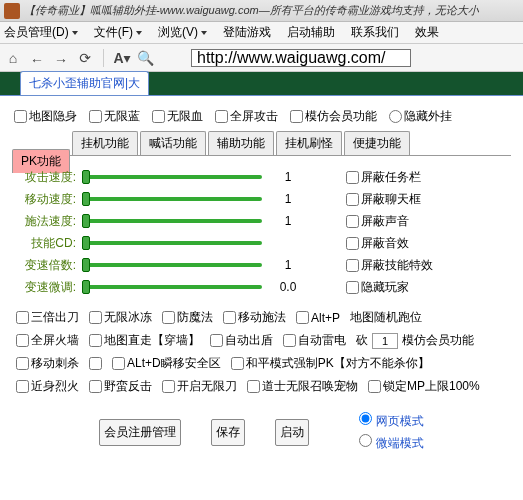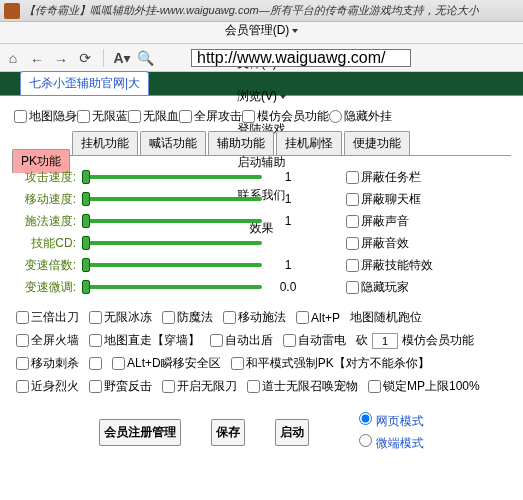--- a/index.html
+++ b/index.html
@@ -1,49 +1,49 @@
 <!DOCTYPE html>
 <html><head>
 <meta charset="utf-8">
 <style>
 * { box-sizing: border-box; margin: 0; padding: 0; }
 body { font-family: "SimSun", "Microsoft YaHei", sans-serif; font-size: 12px; background: #fff; width: 523px; height: 500px; overflow: hidden; }
 .titlebar { background: linear-gradient(#e8e8e8,#d8d8d8); height: 22px; display: flex; align-items: center; padding: 0 4px; border-bottom: 1px solid #bbb; font-style: italic; }
 .titlebar-icon { width: 16px; height: 16px; background: #a52; border-radius: 2px; margin-right: 4px; display:inline-block; }
 .titlebar-text { font-size: 11px; color: #333; white-space: nowrap; }
-.menubar { height: 22px; display: flex; align-items: center; background: #f5f5f5; border-bottom: 1px solid #ccc; padding: 0 4px; gap: 16px; flex-direction: column; }
+.menubar { height: 22px; display: flex; align-items: center; background: #f5f5f5; border-bottom: 1px solid #ccc; padding: 0 4px; gap: 16px; }
 .menubar span { cursor: default; }
 .menubar .dd::after { content: ""; display:inline-block; margin-left:3px; border-left:3px solid transparent; border-right:3px solid transparent; border-top:4px solid #333; vertical-align:middle;}
 .toolbar { height: 28px; display: flex; align-items: center; background: #f5f5f5; border-bottom: 1px solid #ccc; padding: 0 4px; gap: 6px; }
 .tool-icon { width: 18px; height: 18px; display:inline-flex; align-items:center; justify-content:center; color:#444; font-size:14px; cursor:pointer;}
 .tool-sep { width:1px; height:18px; background:#ccc; margin:0 3px;}
 .url-input { flex:0 0 220px; height:18px; border:1px solid #737373; padding:0 5px; font-size:16px; margin-left:30px;}
 .tabstrip { height: 24px; border-bottom:1px solid #6a8fd0; background:#14532d; display:flex; align-items:flex-end; padding-left:20px;}
 .browser-tab { border:1px solid #6a8fd0; border-bottom:none; background:#fff; padding:3px 8px; font-size:12px; color:#2255cc; border-radius:3px 3px 0 0;}
 .content { padding: 8px 6px; }
-.checkrow { display:flex; align-items:center; padding:4px 8px; flex-wrap:wrap;}
+.checkrow { display:flex; align-items:center; gap:12px; padding:4px 8px; flex-wrap:wrap;}
 .checkrow label { display:flex; align-items:center; gap:2px; white-space:nowrap;}
 input[type=checkbox],input[type=radio]{ width:13px; height:13px; margin:0;}
 .subtabs { display:flex; border-bottom:1px solid #999; margin:2px 6px 0 6px;}
 .subtab { border:1px solid #999; border-bottom:none; padding:3px 8px; background:#eee; margin-right:2px; font-size:12px; cursor:pointer; border-radius:2px 2px 0 0;}
 .subtab.active { background:#fca5a5; position:relative; top:18px;}
 .sliders { padding: 10px 10px 4px 10px;}
 .slider-row { display:flex; align-items:center; height:22px; gap:6px;}
 .slider-label { width:60px; color:#4d7c0f; text-align:right;}
 .slider-track { flex:0 0 180px; height:4px; background:linear-gradient(to right,#3a3,#3a3); position:relative; border-radius:2px;}
 .slider-thumb { position:absolute; top:-5px; width:8px; height:14px; background:#4a4; border:1px solid #060; border-radius:2px;}
 .slider-val { width:40px; text-align:center; }
 .right-col { position:absolute; left:340px; width:170px;}
 .right-check { display:flex; align-items:center; gap:2px; height:22px;}
 .main-area { position:relative;}
 .grid-checks { padding:4px 10px; }
 .grid-row { display:flex; align-items:center; gap:4px; padding:3px 0; flex-wrap:nowrap;}
 .grid-row label { display:flex; align-items:center; gap:2px; white-space:nowrap; margin-right:6px;}
 .btn-row { display:flex; align-items:center; justify-content:center; gap:30px; padding:10px 0 4px 0;}
-.btn { border:1px solid #888; background:#f5f5f5; padding:4px 4px; cursor:pointer; border-radius:2px; font-size:12px;font-weight:bold;}
+.btn { border:1px solid #888; background:#f5f5f5; padding:4px 4px; cursor:pointer; border-radius:2px; font-size:12px;}
 .num-input { width:26px; height:16px; border:1px solid #999; text-align:center; font-size:11px;}
 .radio-grp { display:flex; flex-direction:column; gap:4px; margin-left:20px;}
 .blue { color:#2255cc; }
 </style>
 </head>
 <body>
 
 <div class="titlebar">
   <span class="titlebar-icon"></span>
   <span class="titlebar-text">【传奇霸业】呱呱辅助外挂-www.waiguawg.com—所有平台的传奇霸业游戏均支持，无论大小</span>

